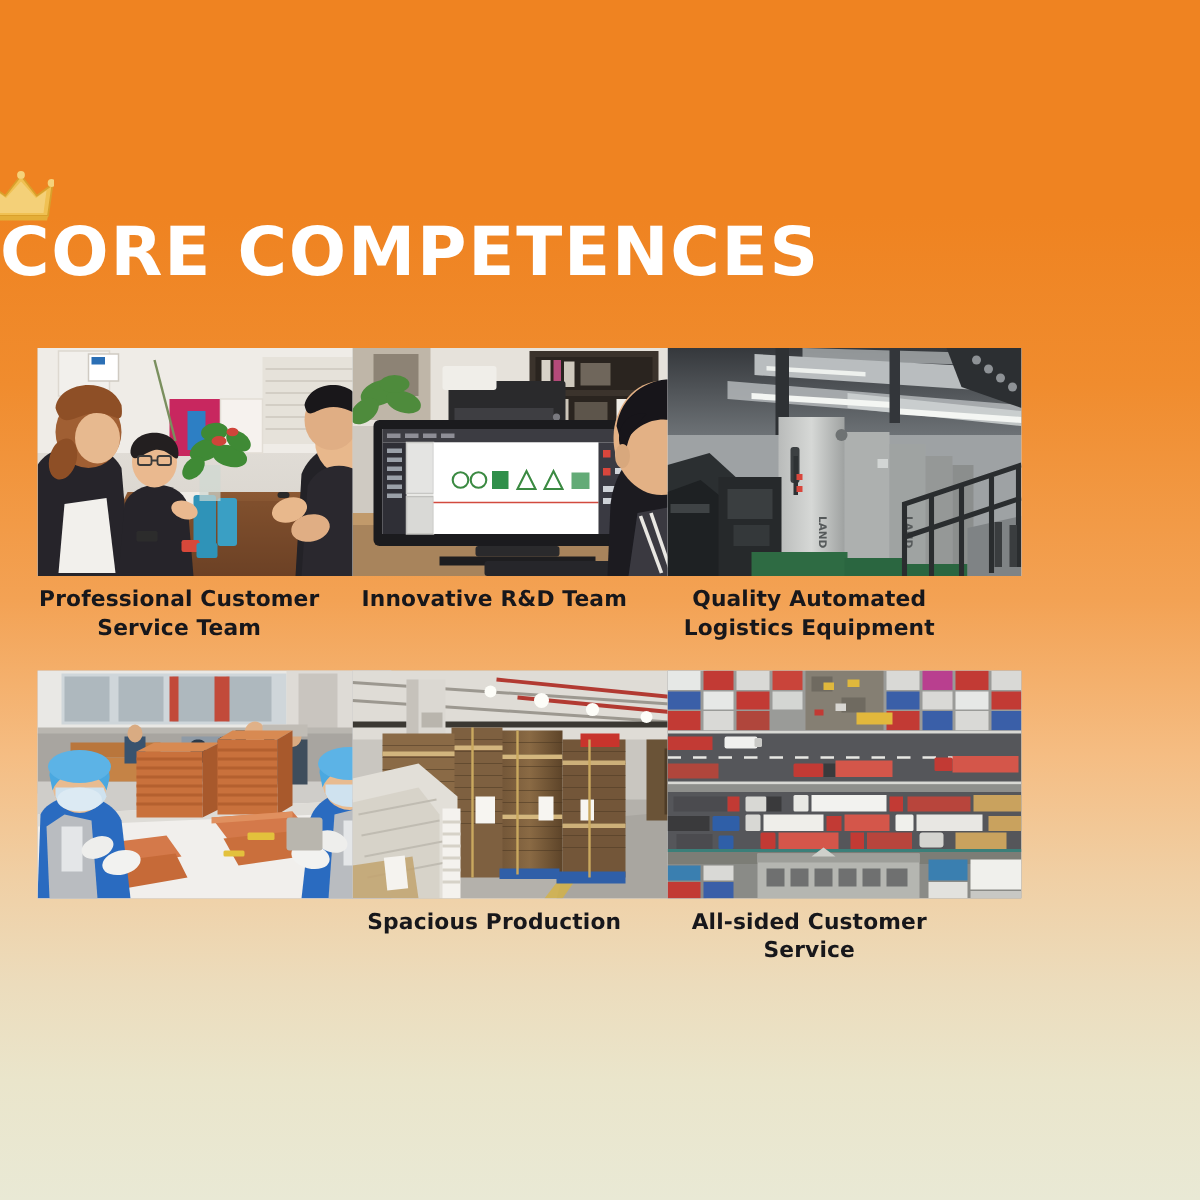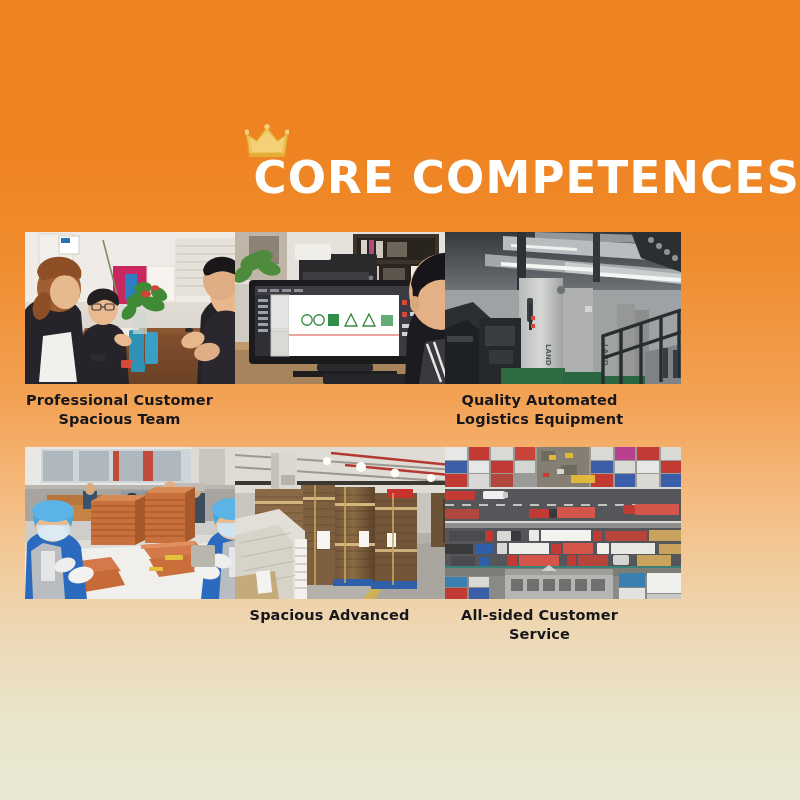--- a/index.html
+++ b/index.html
@@ -22,23 +22,23 @@
         #f5bd83 63%,
         #f0cfa4 73%,
         #ecdcbc 82%,
         #eae5cb 90%,
         #e9e9d5 100%);
   }
 
   
   .title-block {
     position:absolute;
-    top:150px; left:0;
+    top:140px; left:0;
     width:800px;
-    text-align:right;
+    text-align:left;
   }
   .title-inner {
     position:relative;
     display:inline-block;
   }
   .crown-icon {
     position:absolute;
     left:-8px; top:-26px;
     width:44px; height:34px;
     pointer-events:none;
@@ -192,21 +192,21 @@
             <ellipse cx="168" cy="108" rx="12" ry="8" fill="#e8b88c" transform="rotate(-18 168 108)"></ellipse>
             <ellipse cx="182" cy="120" rx="13" ry="9" fill="#e0ae84" transform="rotate(-12 182 120)"></ellipse>
             <rect x="160" y="96" width="8" height="4" rx="2" fill="#2a2a2a"></rect>
             <rect x="66" y="122" width="14" height="7" rx="1" fill="#2c2c2c"></rect>
             <rect x="96" y="128" width="12" height="8" rx="1.5" fill="#d8483a"></rect>
             <rect x="106" y="130" width="14" height="10" rx="1.5" fill="#2f93b8"></rect>
           </svg>
         </div>
         <div class="caption">
           <span class="line">Professional Customer</span>
-          <span class="line">Spacious Team</span>
+          <span class="line">Service Team</span>
         </div>
       </div>
 
       <div class="card">
         <div class="thumb">
           <svg viewBox="0 0 236 152" xmlns="http://www.w3.org/2000/svg">
             <rect width="236" height="152" fill="#cfcac2"></rect>
             <rect x="0" y="0" width="236" height="52" fill="#e6e2db"></rect>
             <rect x="0" y="0" width="52" height="48" fill="#bfb6a8"></rect>
             <rect x="14" y="4" width="30" height="28" fill="#8d8375"></rect>
@@ -287,20 +287,23 @@
             <path d="M184 152 L190 110 L212 106 L214 152 Z" fill="#3a3940"></path>
             <g stroke="#e9e7e2" stroke-width="2.4">
               <line x1="192" y1="112" x2="206" y2="150"></line>
               <line x1="199" y1="110" x2="212" y2="148"></line>
             </g>
             <ellipse cx="206" cy="60" rx="32" ry="38" fill="#e3b185"></ellipse>
             <path d="M176 52 C182 14 236 10 236 44 L236 64 C222 44 194 40 180 66 Z" fill="#17151a"></path>
             <path d="M178 64 C176 50 186 42 196 44 C188 52 184 58 182 70 Z" fill="#17151a"></path>
             <ellipse cx="180" cy="72" rx="5" ry="8" fill="#d8a87d"></ellipse>
           </svg>
+        </div>
+        <div class="caption">
+          <span class="line">Innovative R&amp;D Team</span>
         </div>
       </div>
 
       <div class="card">
         <div class="thumb">
           <svg viewBox="0 0 236 152" xmlns="http://www.w3.org/2000/svg">
             <defs>
               <linearGradient id="p-mach" x1="0" y1="0" x2="1" y2="0">
                 <stop offset="0" stop-color="#b9bbba"></stop>
                   <stop offset="0.5" stop-color="#d6d8d6"></stop>
@@ -634,21 +637,21 @@
             <rect x="98" y="132" width="40" height="7" fill="#2f5fa8"></rect>
 
             <g stroke="#c9a85f" stroke-width="1.6" fill="none">
               <line x1="110" y1="40" x2="110" y2="136"></line>
               <line x1="158" y1="46" x2="158" y2="138"></line>
               <line x1="80" y1="38" x2="80" y2="138"></line>
             </g>
           </svg>
         </div>
         <div class="caption">
-          <span class="line">Spacious Advanced</span>
+          <span class="line">Spacious Production</span>
         </div>
       </div>
 
       <div class="card">
         <div class="thumb">
           <svg viewBox="0 0 236 152" xmlns="http://www.w3.org/2000/svg">
             <rect width="236" height="152" fill="#8e8f8c"></rect>
 
             <rect x="0" y="0" width="236" height="40" fill="#9a9b98"></rect>
             <g>

